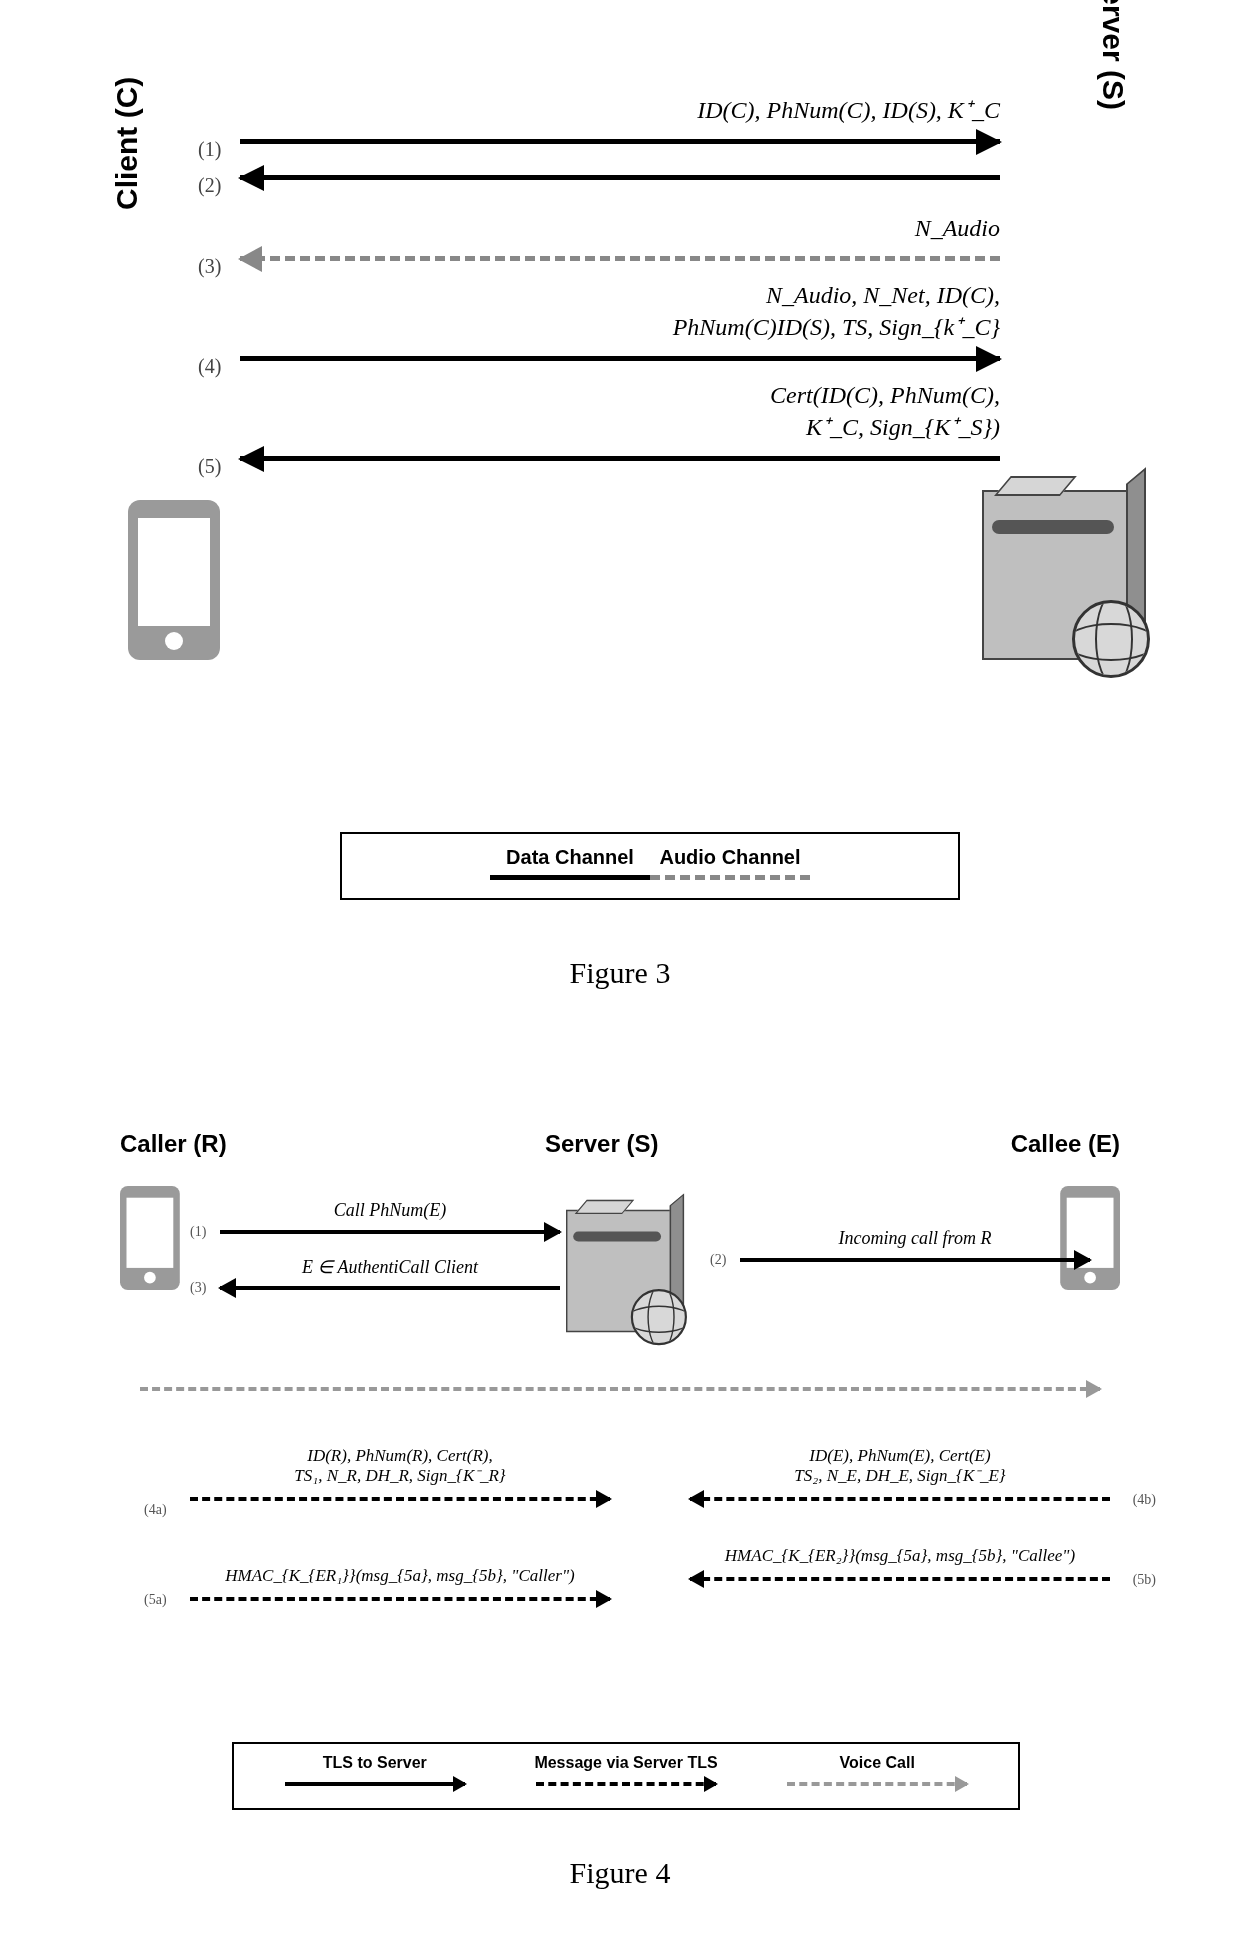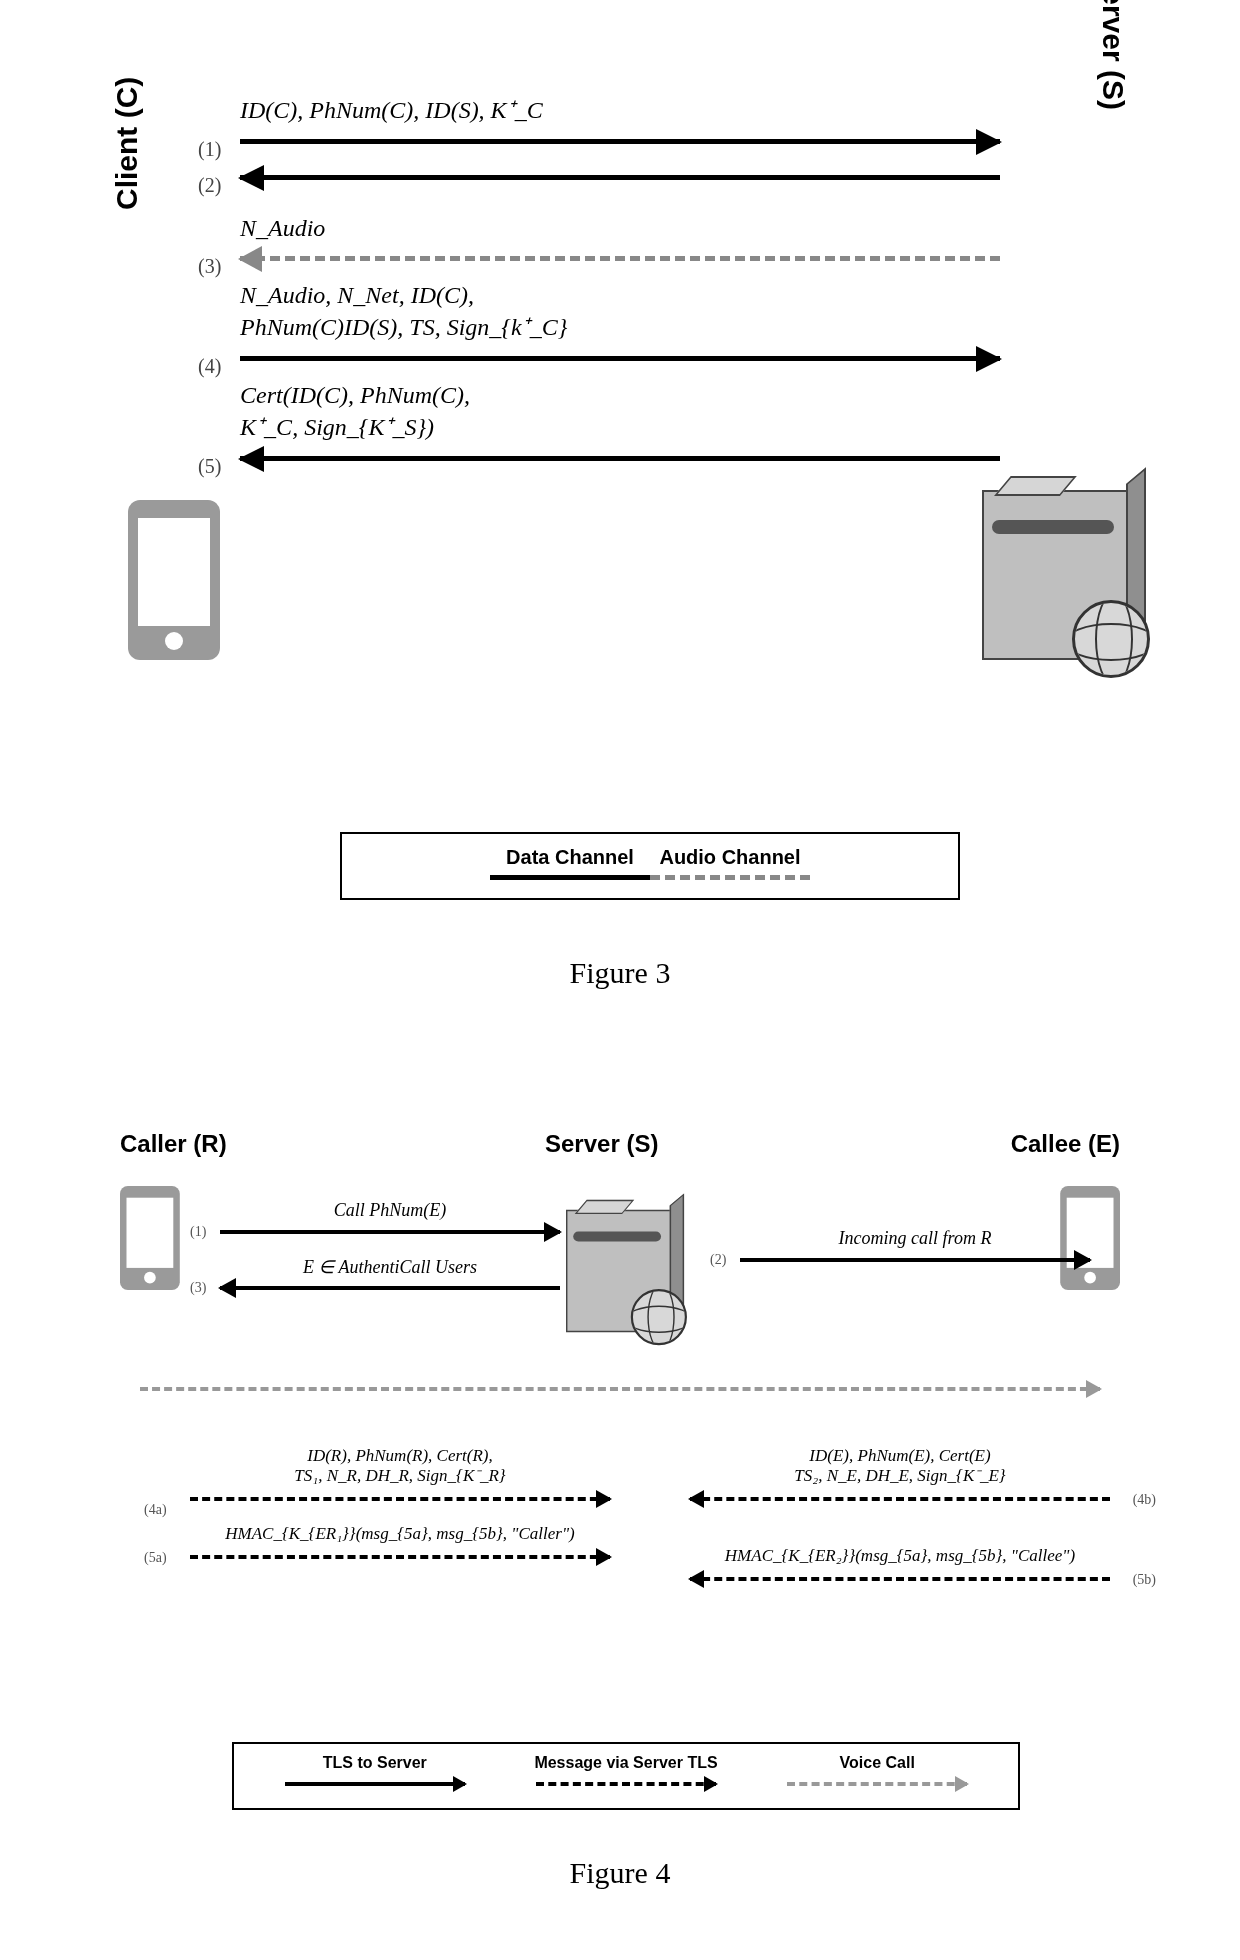--- a/index.html
+++ b/index.html
@@ -39,21 +39,21 @@
   }
   .fig3 .arrows {
     position: absolute;
     left: 200px;
     right: 200px;
     top: 20px;
     bottom: 160px;
   }
   .arrow-row { position: relative; margin: 0; }
   .arrow-row .label-above {
-    text-align: left;
+    text-align: right;
     font-style: italic;
     font-size: 24px;
     margin-bottom: 4px;
   }
   .arrow-row .label-above .line2 { display: block; }
   .arrow-row .num {
     position: absolute;
     left: -42px;
     bottom: -6px;
     font-size: 20px;
@@ -339,21 +339,21 @@
       <div class="shaft"></div>
         <div class="head-r"></div>
     </div>
     <div class="half-row" style="left:700px; width:350px; top:120px;">
       <div class="half-label serif-i">Incoming call from R</div>
       <span class="num4" style="left:-30px; top:2px;">(2)</span>
       <div class="shaft"></div>
         <div class="head-r"></div>
     </div>
     <div class="half-row" style="left:180px; width:340px; top:148px;">
-      <div class="half-label serif-i">E ∈ AuthentiCall Users</div>
+      <div class="half-label serif-i">E ∈ AuthentiCall Client</div>
       <span class="num4" style="left:-30px; top:2px;">(3)</span>
       <div class="shaft"></div>
         <div class="head-l"></div>
     </div>
 
     <div class="voice">
       <div class="shaft"></div>
         <div class="head"></div>
     </div>
 
@@ -369,21 +369,21 @@
     <div class="dash-row" style="left:650px; width:420px; top:360px;">
       <div class="dash-label serif-i">
         <span>ID(E), PhNum(E), Cert(E)</span><br>
         <span>TS₂, N_E, DH_E, Sign_{K⁻_E}</span>
       </div>
       <span class="num4" style="right:-46px; top:2px;">(4b)</span>
       <div class="shaft"></div>
         <div class="head-l"></div>
     </div>
 
-    <div class="dash-row" style="left:150px; width:420px; top:418px;">
+    <div class="dash-row" style="left:150px; width:420px; top:460px;">
       <div class="dash-label serif-i" style="top:-24px;">
         <span>HMAC_{K_{ER₁}}(msg_{5a}, msg_{5b}, "Caller")</span>
       </div>
       <span class="num4" style="left:-46px; top:2px;">(5a)</span>
       <div class="shaft"></div>
         <div class="head-r"></div>
     </div>
     <div class="dash-row" style="left:650px; width:420px; top:440px;">
       <div class="dash-label serif-i" style="top:-24px;">
         <span>HMAC_{K_{ER₂}}(msg_{5a}, msg_{5b}, "Callee")</span>

